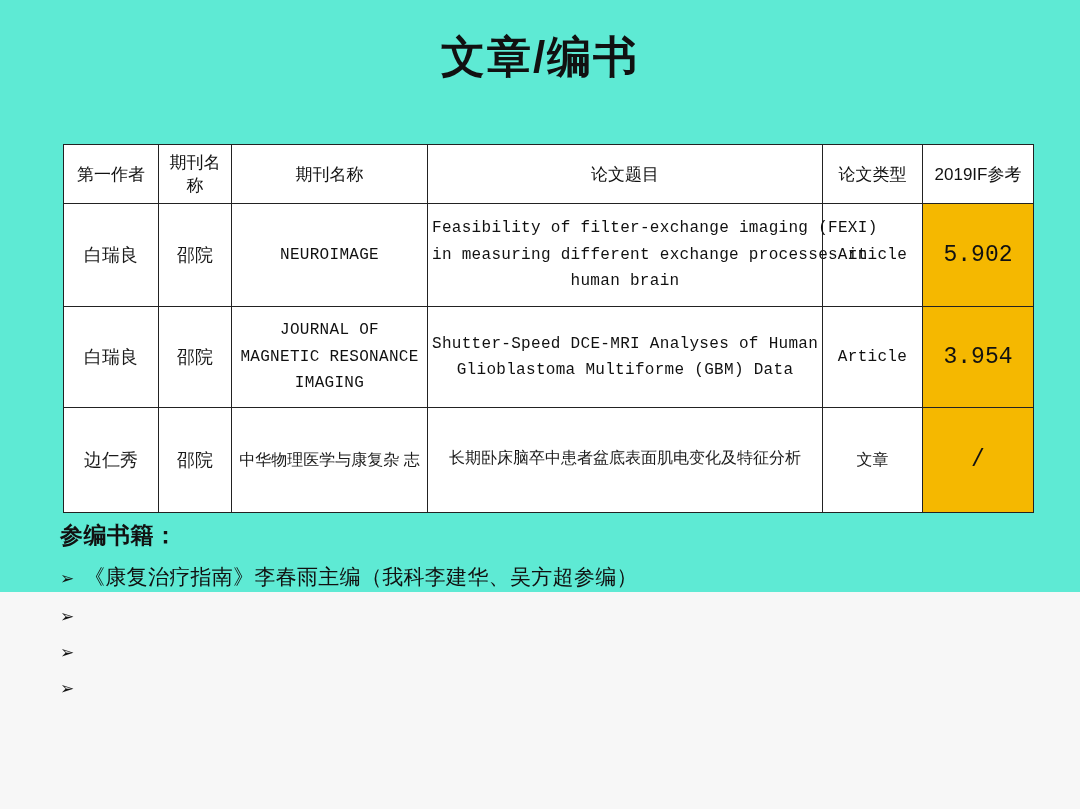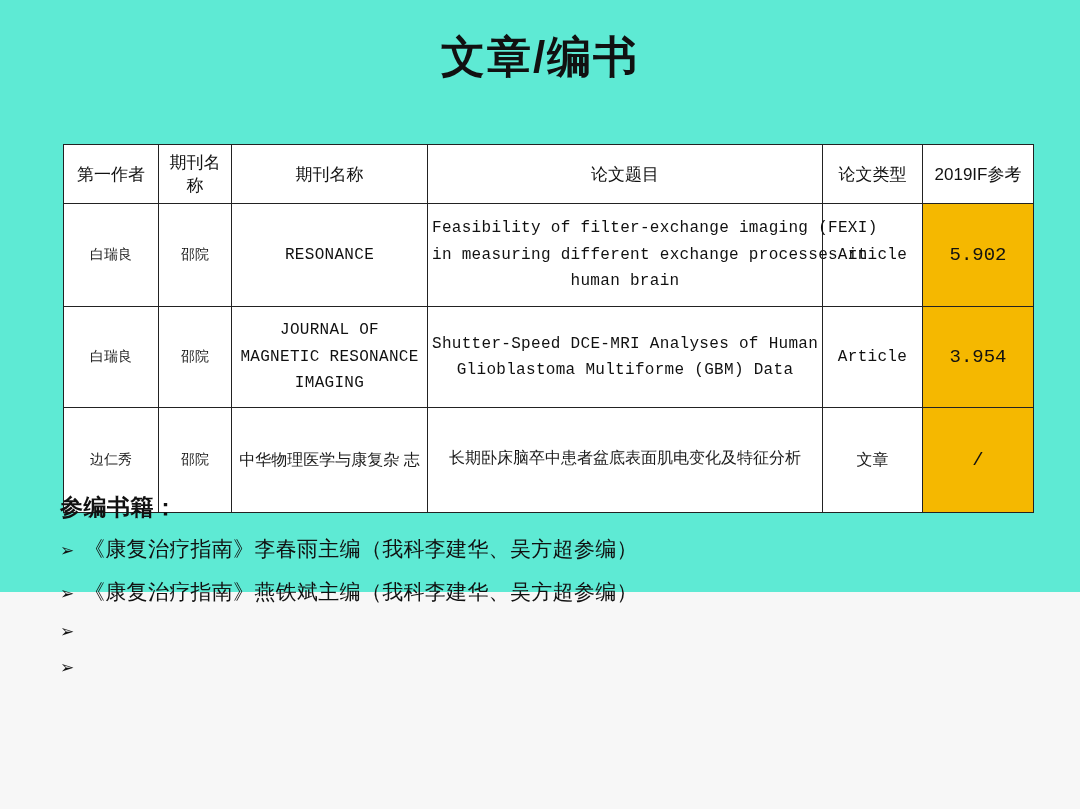--- a/index.html
+++ b/index.html
@@ -56,21 +56,21 @@
   col.c4 { width: 100px; }
   col.c5 { width: 111px; }
 
   .hdr td {
     height: 50px;
     font-size: 17px;
     font-family: "Liberation Sans", sans-serif;
     color: #111;
   }
   .row-cn {
-    font-size: 14px;
+    font-size: 18px;
     font-family: "Liberation Sans", sans-serif;
   }
   .mono {
     font-family: "Liberation Mono", monospace;
     font-size: 16px;
     letter-spacing: 0.3px;
     line-height: 1.65;
     color: #111;
   }
   .cn-cell {
@@ -86,27 +86,27 @@
   .title-cell .line {
     display: block;
     font-family: Liberation Mono, monospace;
   }
   .row1 td { height: 94px; }
   .row2 td { height: 92px; }
   .row3 td { height: 96px; }
   .if-cell {
     background: #f5b800;
     font-family: "Liberation Mono", monospace;
-    font-size: 19px;
+    font-size: 23px;
     color: #111;
   }
   .books {
     position: absolute;
     left: 60px;
-    top: 492px;
+    top: 520px;
     width: 960px;
     font-family: Liberation Serif, serif;
   }
   .books-label {
     font-size: 23px;
     font-weight: bold;
     color: #111;
     margin-bottom: 12px;
     letter-spacing: 0.5px;
   }
@@ -153,21 +153,21 @@
           <td>期刊名称</td>
           <td>论文题目</td>
           <td>论文类型</td>
           <td>2019IF参考</td>
         </tr>
 
         <tr class="row1">
           <td class="row-cn">白瑞良</td>
           <td class="row-cn">邵院</td>
           <td class="mono">
-            <span class="line">RESONANCE</span>
+            <span class="line">NEUROIMAGE</span>
           </td>
           <td class="mono title-cell">
             <span class="line">Feasibility of filter-exchange imaging (FEXI)</span>
             <span class="line">in measuring different exchange processes in</span>
             <span class="line">human brain</span>
           </td>
           <td class="mono">Article</td>
           <td class="if-cell">5.902</td>
         </tr>
 
@@ -205,21 +205,20 @@
 
   <div class="books">
     <div class="books-label">参编书籍：</div>
 
     <div class="book-item">
       <span class="bullet">➢</span>
       <span class="book-text">《康复治疗指南》李春雨主编（我科李建华、吴方超参编）</span>
     </div>
     <div class="book-item">
       <span class="bullet">➢</span>
-      <span class="book-text">《康复治疗指南》燕铁斌主编（我科李建华、吴方超参编）</span>
     </div>
     <div class="book-item">
       <span class="bullet">➢</span>
     </div>
     <div class="book-item">
       <span class="bullet">➢</span>
     </div>
   </div>
 
 </div>

